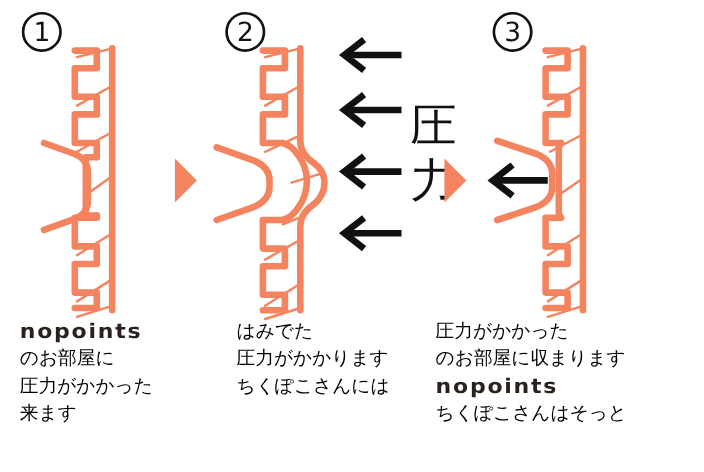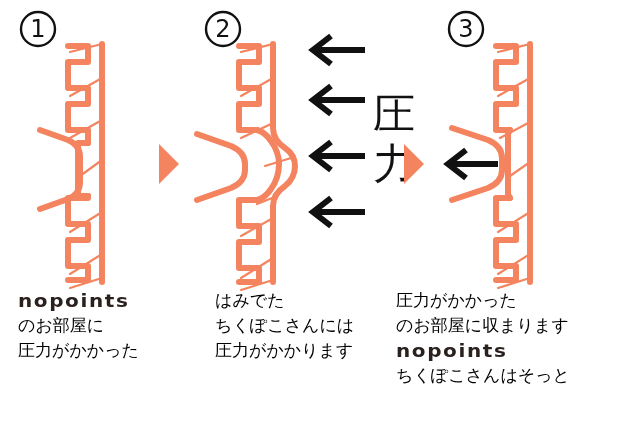--- a/index.html
+++ b/index.html
@@ -221,26 +221,27 @@
           <polyline points="46,150 28,164 46,178"></polyline>
         </g>
       </g>
     </svg>
   </div>
 
   <div class="caption" id="caption-1">
     <span class="logo-word">nopoints</span>
     <span class="cap-line">のお部屋に</span>
     <span class="cap-line">圧力がかかった</span>
+    <span class="cap-line">来ます</span>
   </div>
 
   <div class="caption" id="caption-2">
     <span class="cap-line">はみでた</span>
+    <span class="cap-line">圧力がかかります</span>
     <span class="cap-line">ちくぽこさんには</span>
-    <span class="cap-line">圧力がかかります</span>
   </div>
 
   <div class="caption" id="caption-3">
     <span class="cap-line">圧力がかかった</span>
     <span class="cap-line">のお部屋に収まります</span>
     <span class="logo-word">nopoints</span>
     <span class="cap-line">ちくぽこさんはそっと</span>
   </div>
 
 </div>

